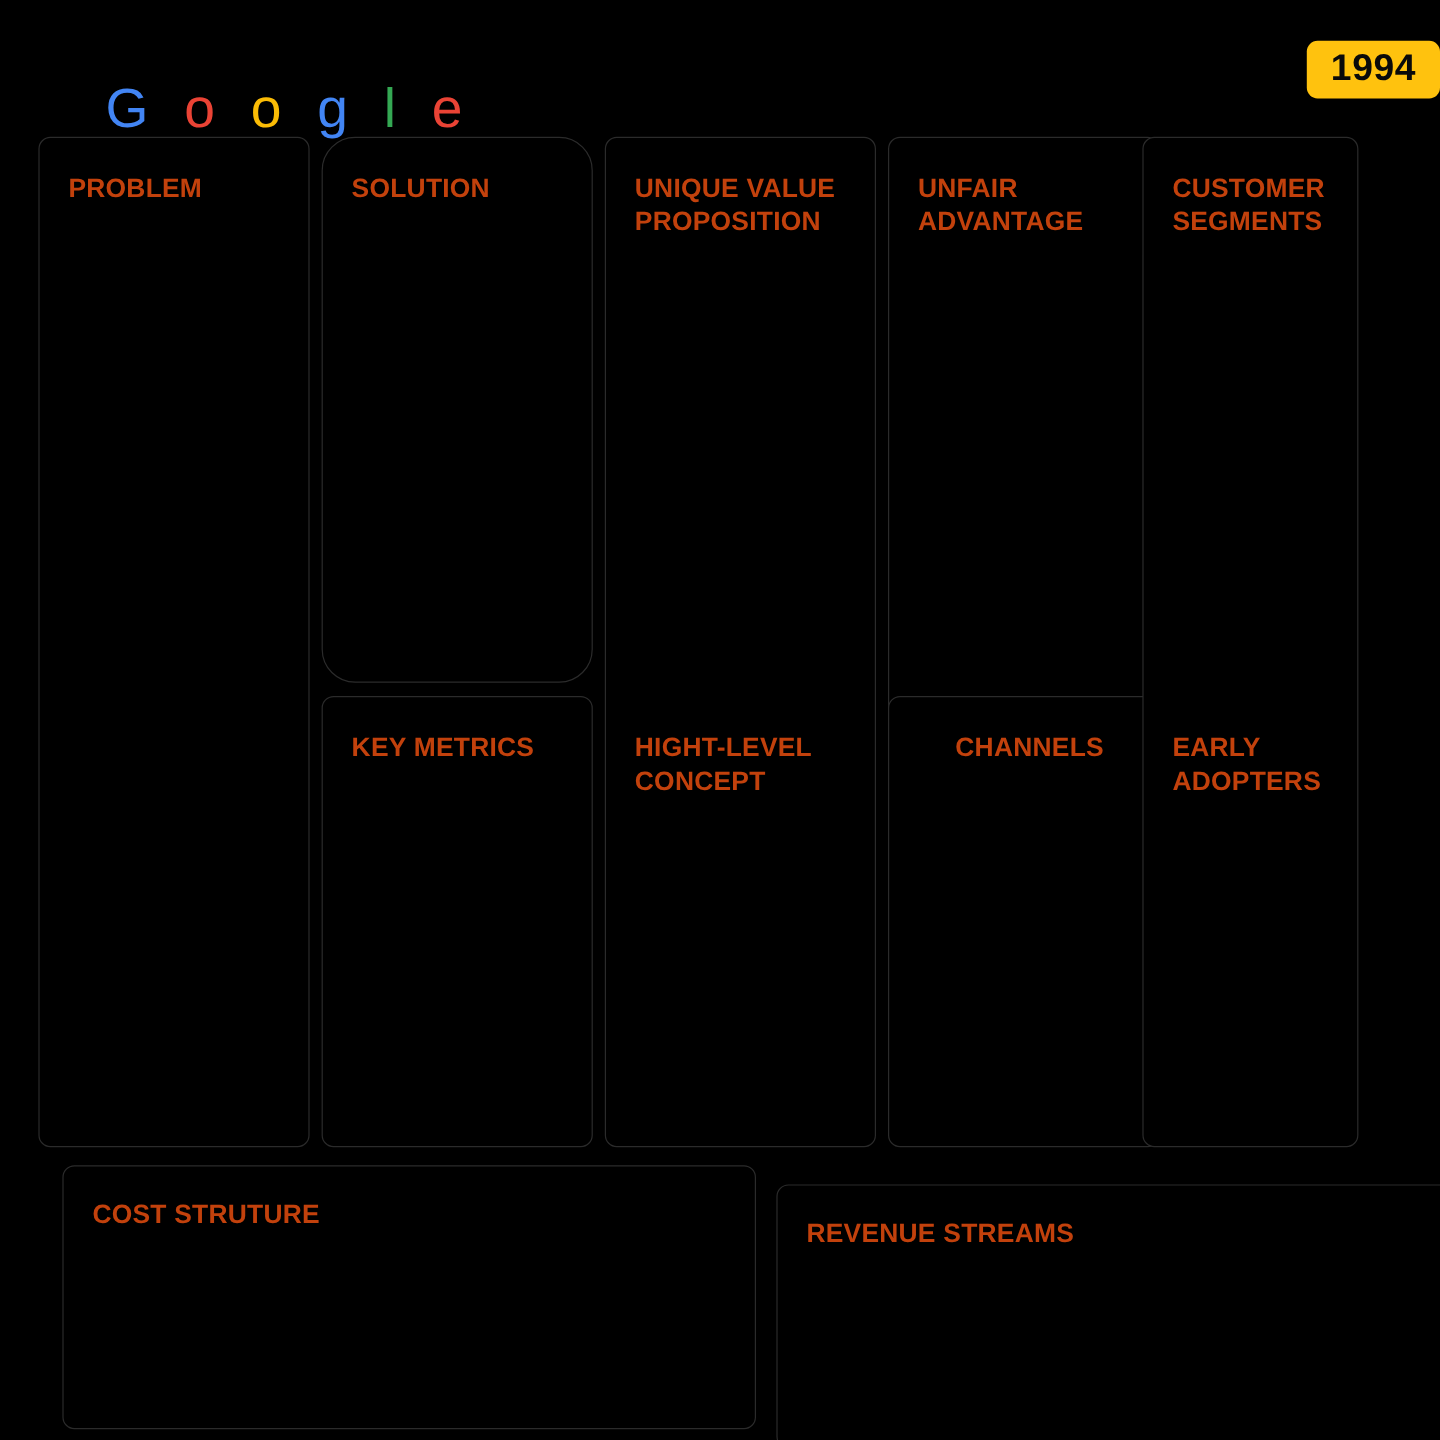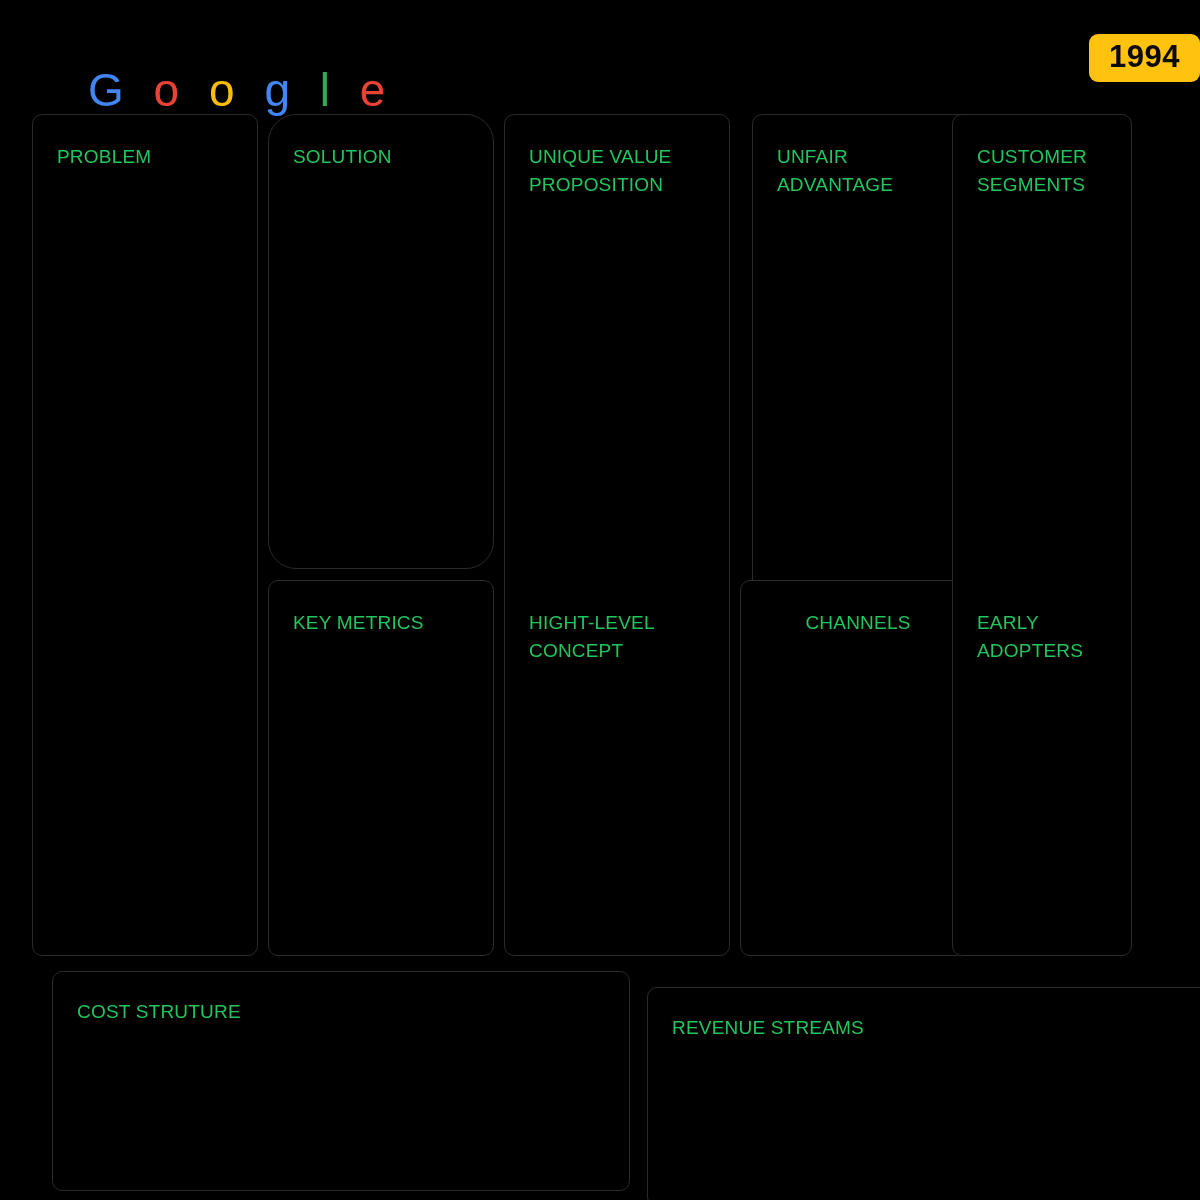--- a/index.html
+++ b/index.html
@@ -69,23 +69,23 @@
 
   .card {
     position: absolute;
     background: #000000;
     border: 1px solid #2B2B2B;
     border-radius: 10px;
     overflow: hidden;
   }
 
   .card-label {
-    color: #22c55e;
-    font-size: 19px;
-    font-weight: normal;
+    color: #c2410c;
+    font-size: 22px;
+    font-weight: bold;
     letter-spacing: 0.2px;
     line-height: 28px;
     text-transform: uppercase;
     padding: 0;
     white-space: pre-line;
   }
 
   .card-body {
     position: absolute;
     left: 0; right: 0; top: 0; bottom: 0;
@@ -103,21 +103,21 @@
     left: 24px;
     top: 494px;
     right: 14px;
   }
 
   
   .col1 { left: 0px;   width: 226px; top: 0px;   height: 842px; }
   .col2-top { left: 236px; width: 226px; top: 0px;   height: 455px; border-radius: 28px; }
   .col2-bot { left: 236px; width: 226px; top: 466px; height: 376px; }
   .col3 { left: 472px; width: 226px; top: 0px;   height: 842px; }
-  .col4-top { left: 708px; width: 226px; top: 0px;   height: 525px; margin-left: 12px; }
+  .col4-top { left: 708px; width: 226px; top: 0px;   height: 525px; }
   .col4-bot { left: 708px; width: 226px; top: 466px; height: 376px; text-align: center; }
   .col5 { left: 920px; width: 180px; top: 0px;   height: 842px; }
 
   
   .bottom-row {
     position: absolute;
     left: 16px;
     top: 955px;
     width: 1168px;
     height: 244px;

